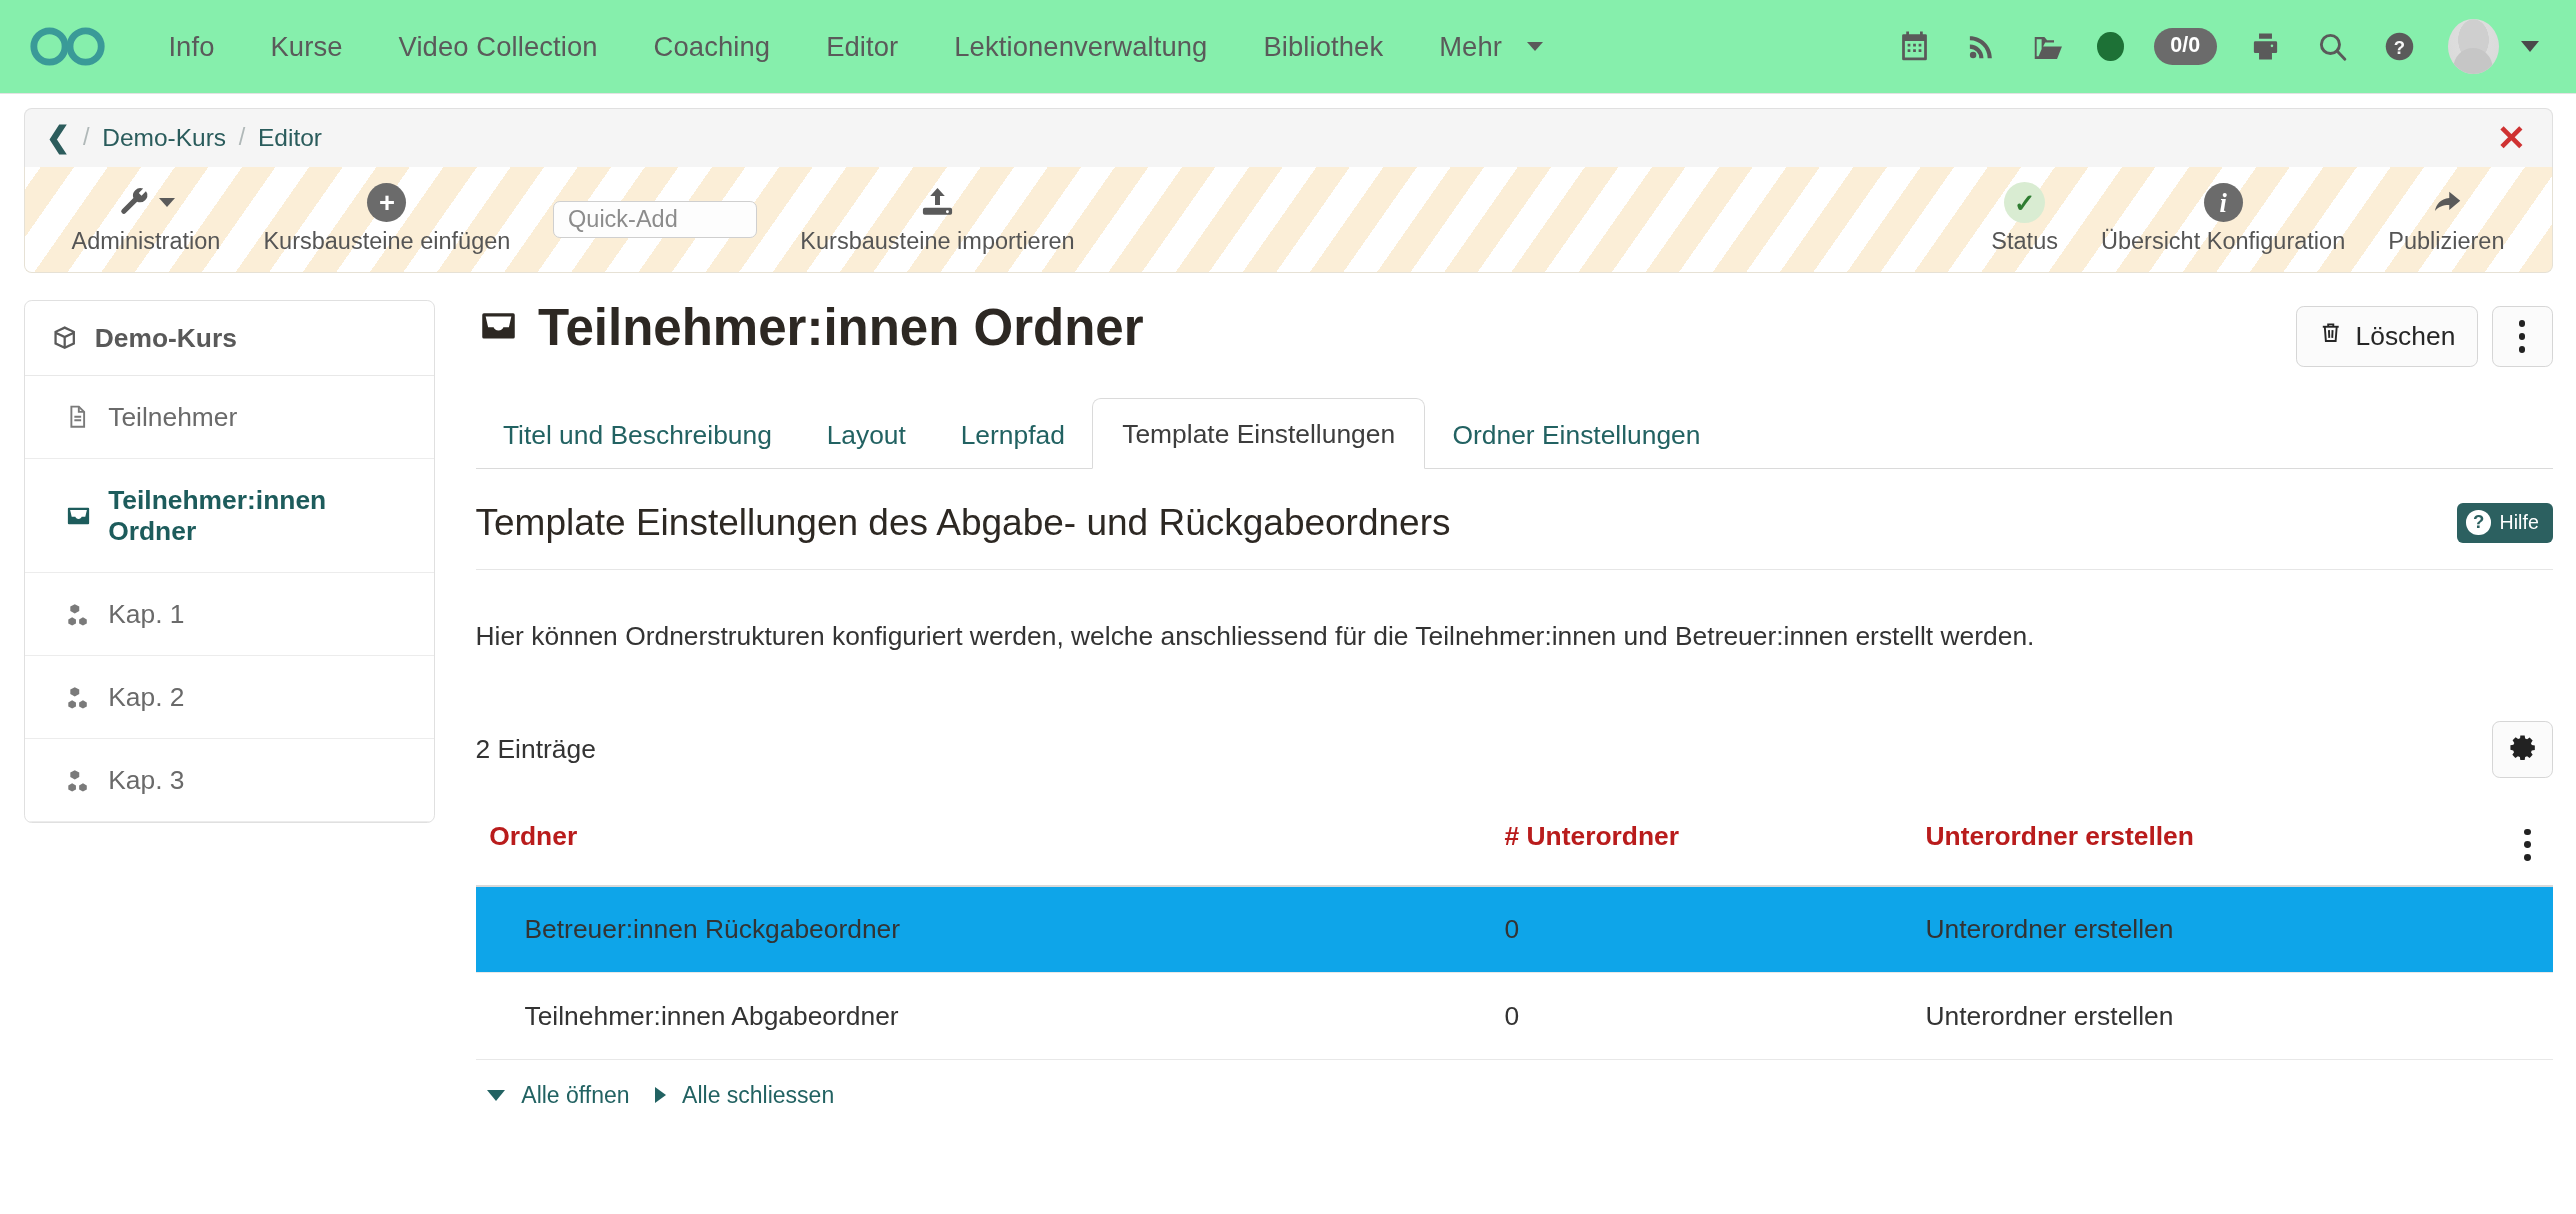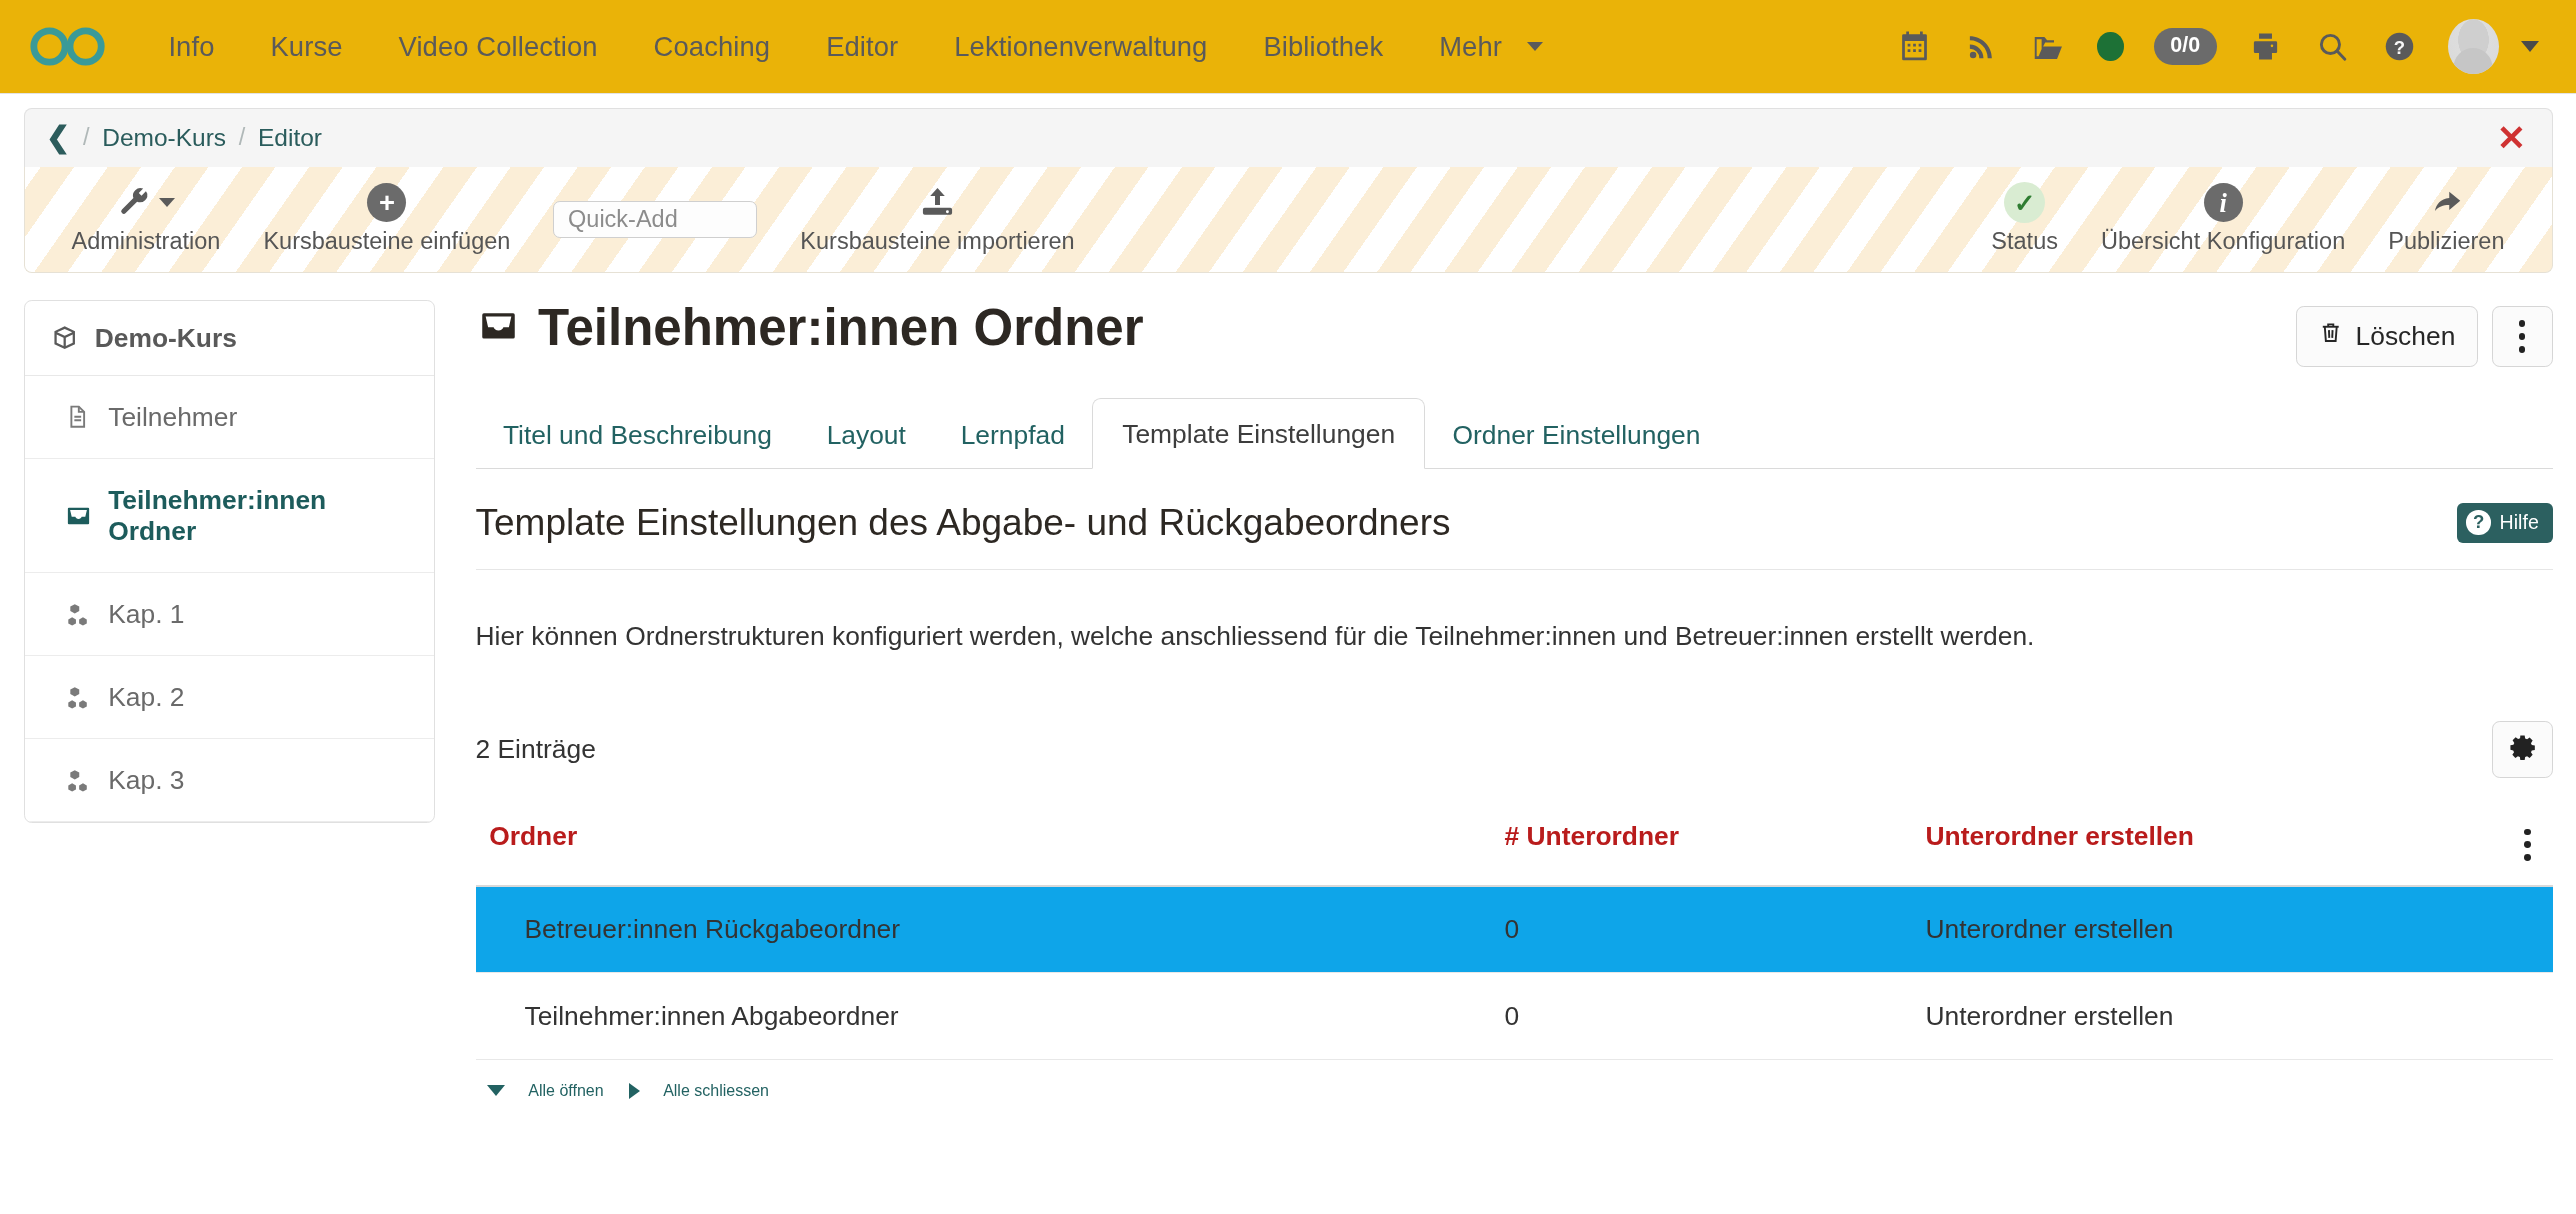--- a/index.html
+++ b/index.html
@@ -7,21 +7,21 @@
     width: 2576px; height: 1215px;
     background: #ffffff;
     font-family: "Liberation Sans", sans-serif;
     color: #333333;
     overflow: hidden;
   }
 
   
   .navbar {
     height: 94px;
-    background: #eab308;
+    background: #86efac;
     border-bottom: 1px solid #e3e3e3;
     display: flex;
     align-items: center;
     padding: 0 37px 0 27.4px;
   }
   .brand-logo { width: 84px; height: 53px; flex: 0 0 auto; margin-right: 29px; display:flex; align-items:center; }
   .nav-links { display: flex; align-items: center; gap: 0; }
   .nav-link {
     font-size: 27.4px;
     color: #5a5a5a;
@@ -255,21 +255,21 @@
     padding: 27.4px 0 27.4px 0;
     border-bottom: 1px solid #e8e8e8;
   }
   table.tpl td.c-ordner { padding-left: 49px; }
   table.tpl tr.alt td { background: #0ea5e9; }
   .link-teal { color: #226262; cursor:pointer; }
   .col-sub { width: 421px; }
   .col-create { width: 549px; }
 
   .tree-actions { display:flex; align-items:center; gap: 25.5px; margin-top: 21.5px; padding-left: 11.8px; }
-  .tree-link { color:#226262; font-size: 16px; display:flex; align-items:center; gap: 23px; cursor:pointer; }
+  .tree-link { color:#226262; font-size: 23px; display:flex; align-items:center; gap: 16px; cursor:pointer; }
   .tri-down { width:0;height:0;border-left:9.8px solid transparent;border-right:9.8px solid transparent;border-top:11.8px solid #226262; }
   .tri-right { width:0;height:0;border-top:8.8px solid transparent;border-bottom:8.8px solid transparent;border-left:11.8px solid #226262; }
 </style>
 </head>
 <body>
 
 <div class="navbar">
   <div class="brand-logo">
     <svg width="84" height="47" viewBox="0 0 86 48" aria-hidden="true">
       <g fill="none" stroke="#3a9a98" stroke-width="7">

